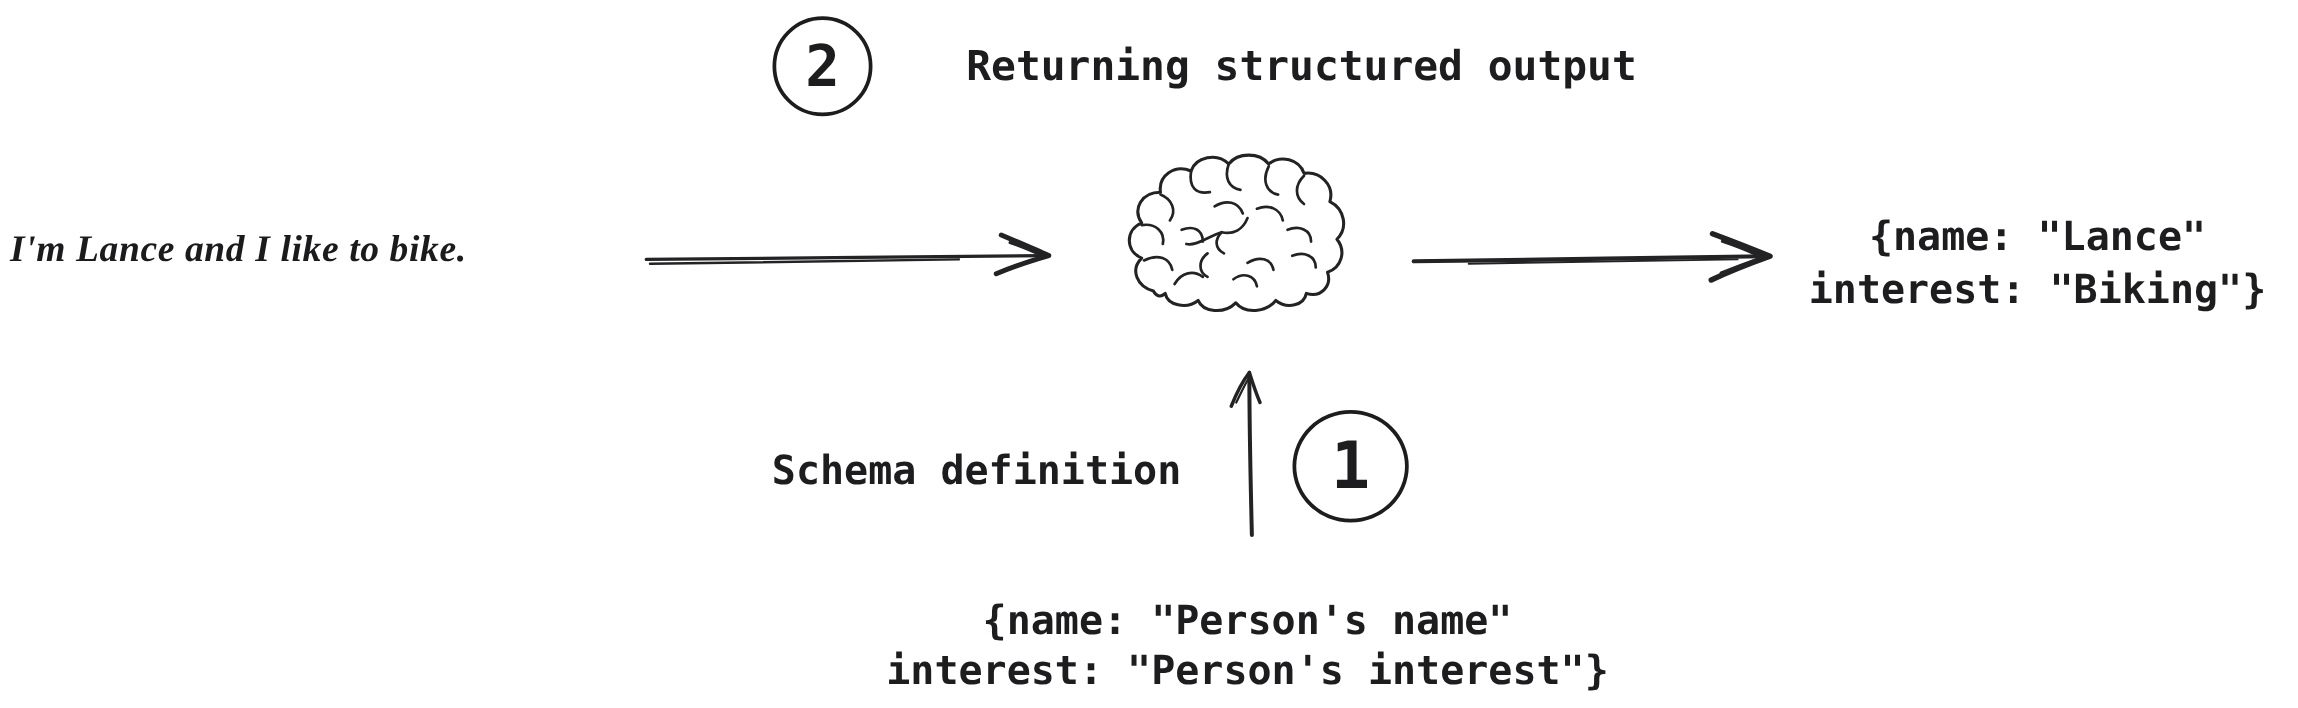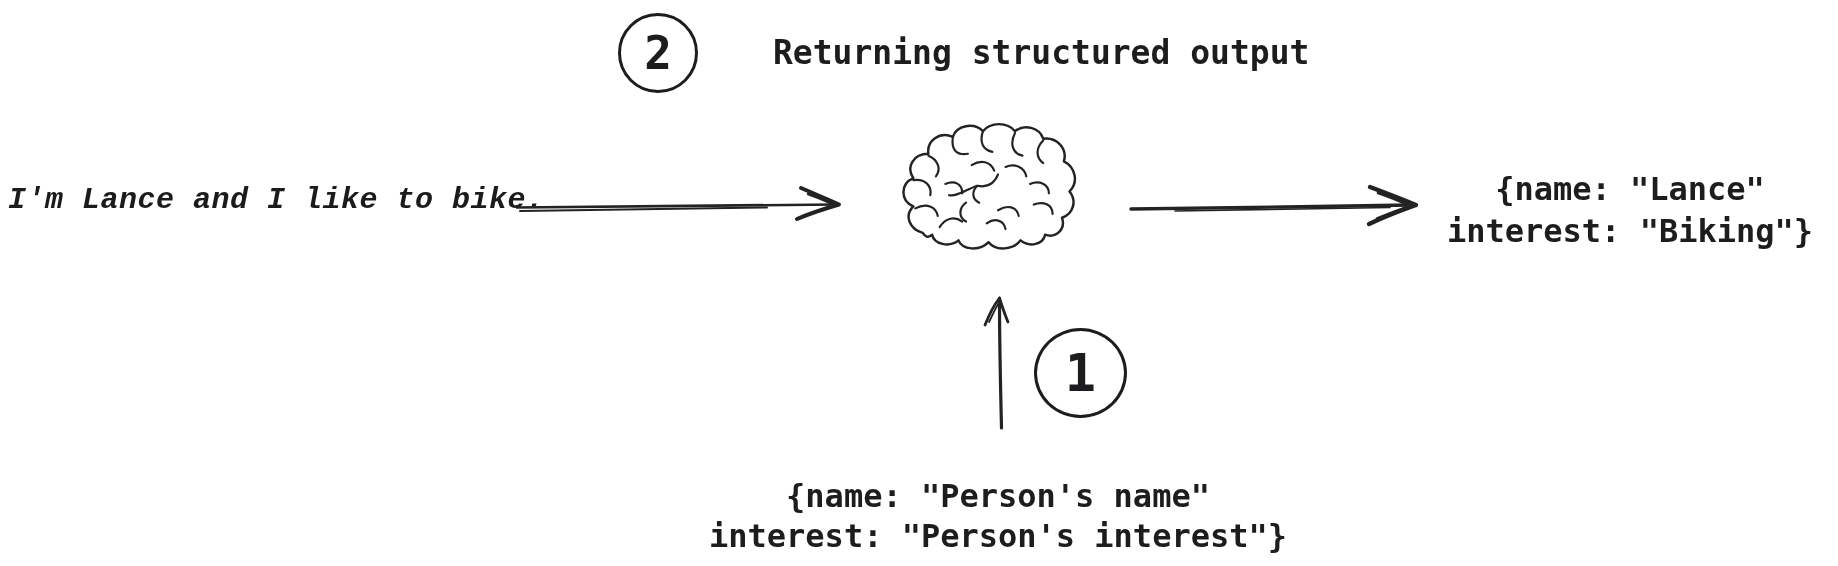--- a/index.html
+++ b/index.html
@@ -56,21 +56,21 @@
     white-space: nowrap;
   }
   #output-block { left: 1420px; top: 168px; width: 420px; font-size: 32px; line-height: 42px; }
   #schema-block { left: 678px; top: 476px; width: 640px; font-size: 32px; line-height: 40px; }
 
   
   #input-message {
     position: absolute;
     left: 8px;
     top: 181px;
-    font-family: Liberation Mono, monospace;
+    font-family: Liberation Serif, serif;
     font-style: italic;
     font-weight: 600;
     font-size: 30px;
     line-height: 38px;
     letter-spacing: 0.5px;
     color: #1b1b1d;
     white-space: nowrap;
   }
 
   svg { display: block; }
@@ -153,20 +153,21 @@
     <div>interest: "Biking"}</div>
   </div>
 
   <svg class="abs" style="left:975px; top:292px;" width="50" height="140" viewBox="0 0 50 140" aria-hidden="true">
     <path class="stroke" d="M 26.5 136 C 25.5 95, 24.5 48, 24.5 9" stroke-width="3.2"></path>
     <path class="stroke" d="M 10 33 C 14 23, 19 13, 24.5 6" stroke-width="2.8"></path>
     <path class="stroke" d="M 14 30 C 18 22, 21 15, 25 9" stroke-width="1.8"></path>
     <path class="stroke" d="M 24.5 6 C 27 14, 30 23, 33 30" stroke-width="2.8"></path>
   </svg>
 
+  <div class="mono-label" id="step1-label">Schema definition</div>
   <div class="badge" id="badge-1">
     <span class="badge-num">1</span>
   </div>
 
   <div class="code-block" id="schema-block">
     <div>{name: "Person's name"</div>
     <div>interest: "Person's interest"}</div>
   </div>
 
 </div>

